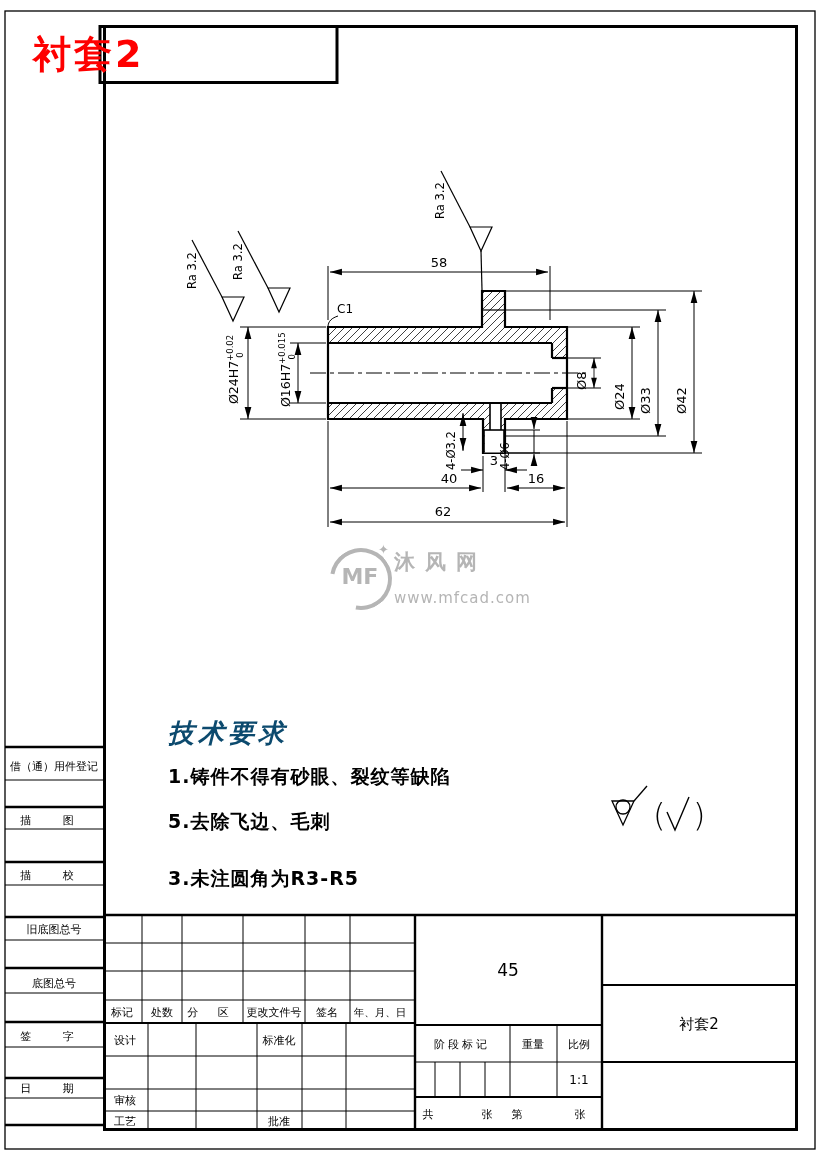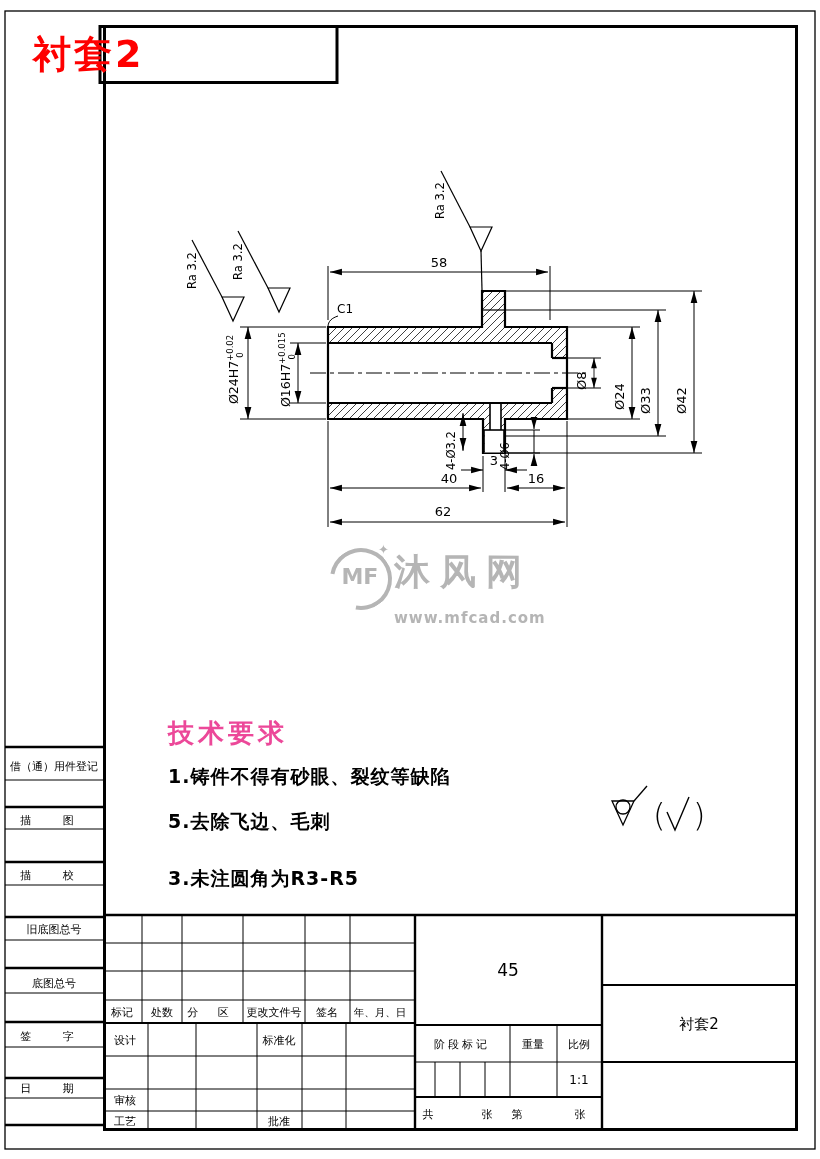--- a/index.html
+++ b/index.html
@@ -2,30 +2,30 @@
 <html><head>
 <meta charset="utf-8">
 <style>
   html,body{margin:0;padding:0;background:#fff;}
   .page{position:relative;width:820px;height:1159px;background:#fff;overflow:hidden;
         font-family:"DejaVu Sans","Liberation Sans",sans-serif;}
   .abs{position:absolute;}
   #draw-svg{position:absolute;left:0;top:0;}
   .red-title{position:absolute;left:33px;top:34px;color:#fe0000;font-size:38px;font-weight:bold;
              letter-spacing:3px;line-height:1.1;}
-  .tech-head{position:absolute;left:168px;top:716px;font-size:26px;font-weight:bold;color:#ec4899;letter-spacing:4px;}
+  .tech-head{position:absolute;left:168px;top:716px;font-size:26px;font-weight:bold;color:#0c4a6e;letter-spacing:4px;font-style:italic;}
   .tech-item{position:absolute;left:168px;font-size:19px;font-weight:bold;color:#000;letter-spacing:1px;}
   .wm{color:#b5b5b5;}
   .wm-logo{position:absolute;left:330px;top:548px;width:54px;height:54px;border:4px solid #b5b5b5;
            border-radius:50%;border-left-color:transparent;transform:rotate(-35deg);}
   .wm-logo span{display:block;transform:rotate(35deg);text-align:center;line-height:50px;
                 font-size:22px;font-weight:bold;color:#b5b5b5;letter-spacing:0;}
   .wm-star{position:absolute;left:378px;top:542px;font-size:13px;color:#b5b5b5;}
-  .wm-name{position:absolute;left:394px;top:548px;font-size:36px;font-weight:bold;letter-spacing:10px;}
-  .wm-url{position:absolute;left:394px;top:589px;font-size:15px;font-weight:bold;letter-spacing:1px;margin-top:20px;}
+  .wm-name{position:absolute;left:394px;top:548px;font-size:21px;font-weight:bold;letter-spacing:10px;}
+  .wm-url{position:absolute;left:394px;top:589px;font-size:15px;font-weight:normal;letter-spacing:1px;}
   svg text{fill:#000;}
 </style>
 </head>
 <body>
 
 <div class="page">
 
 <svg id="draw-svg" width="820" height="1159" viewBox="0 0 820 1159">
   <defs>
     <pattern id="hatch" width="8" height="8" patternUnits="userSpaceOnUse">

